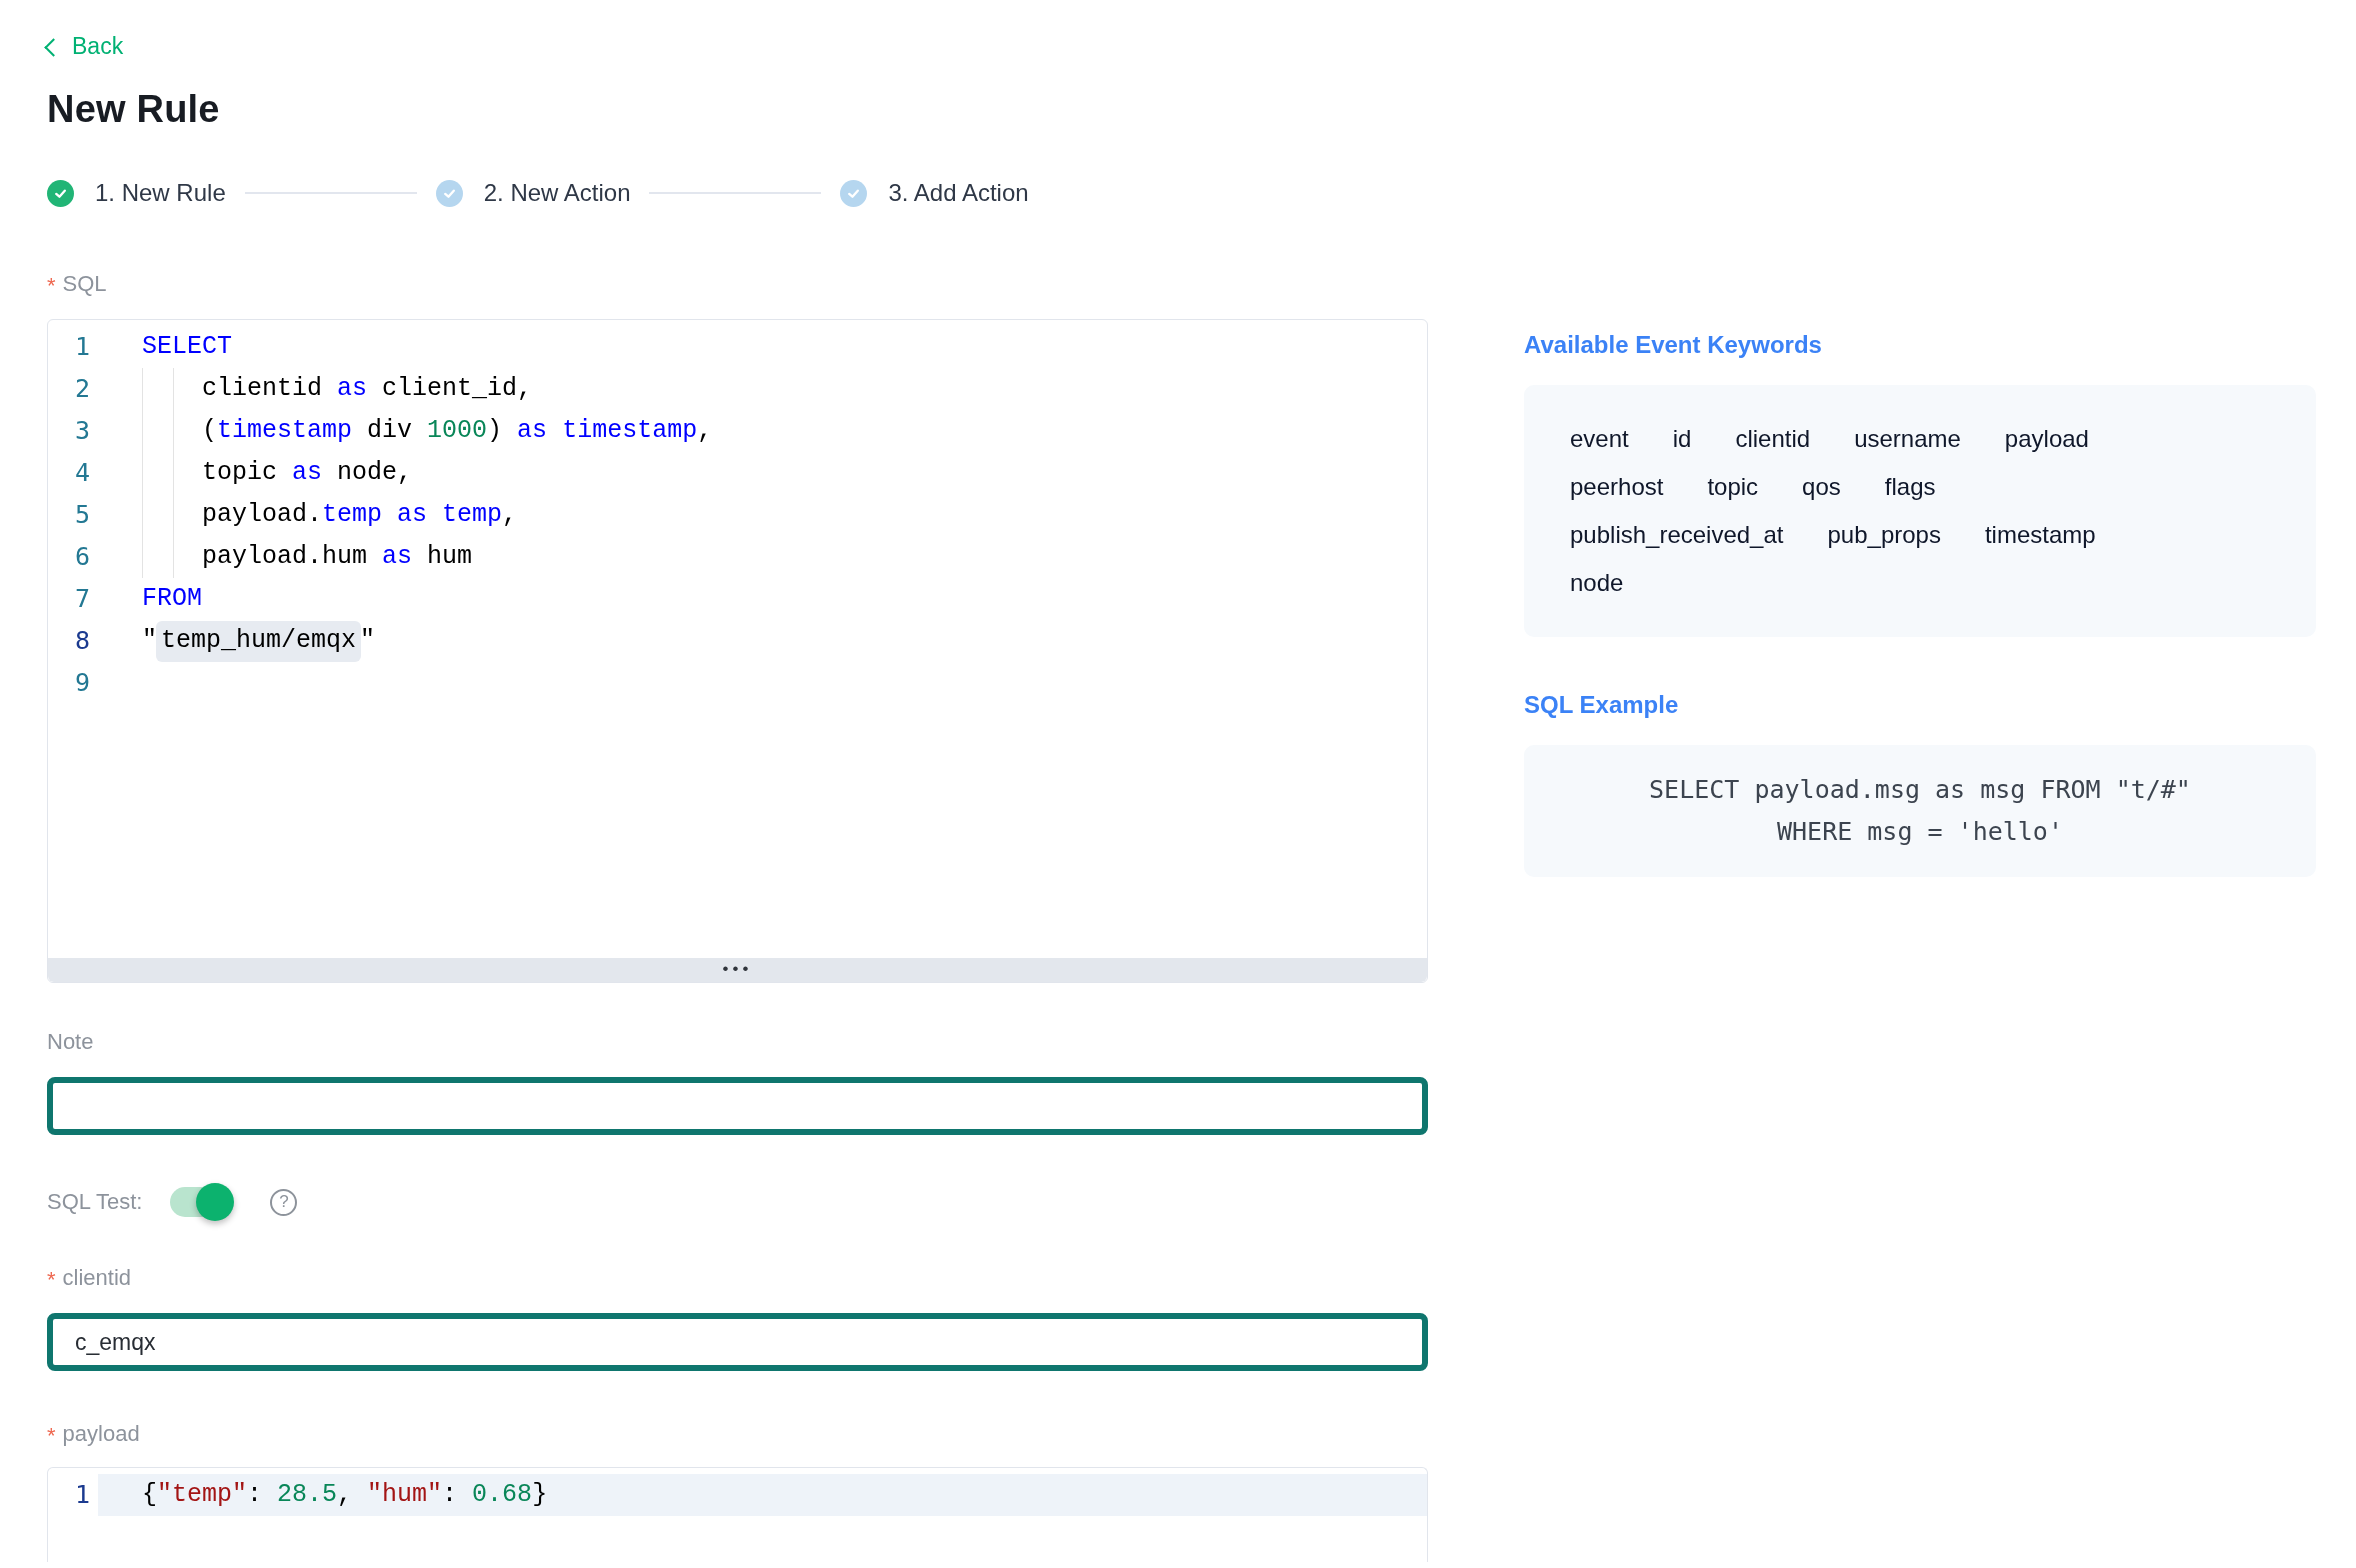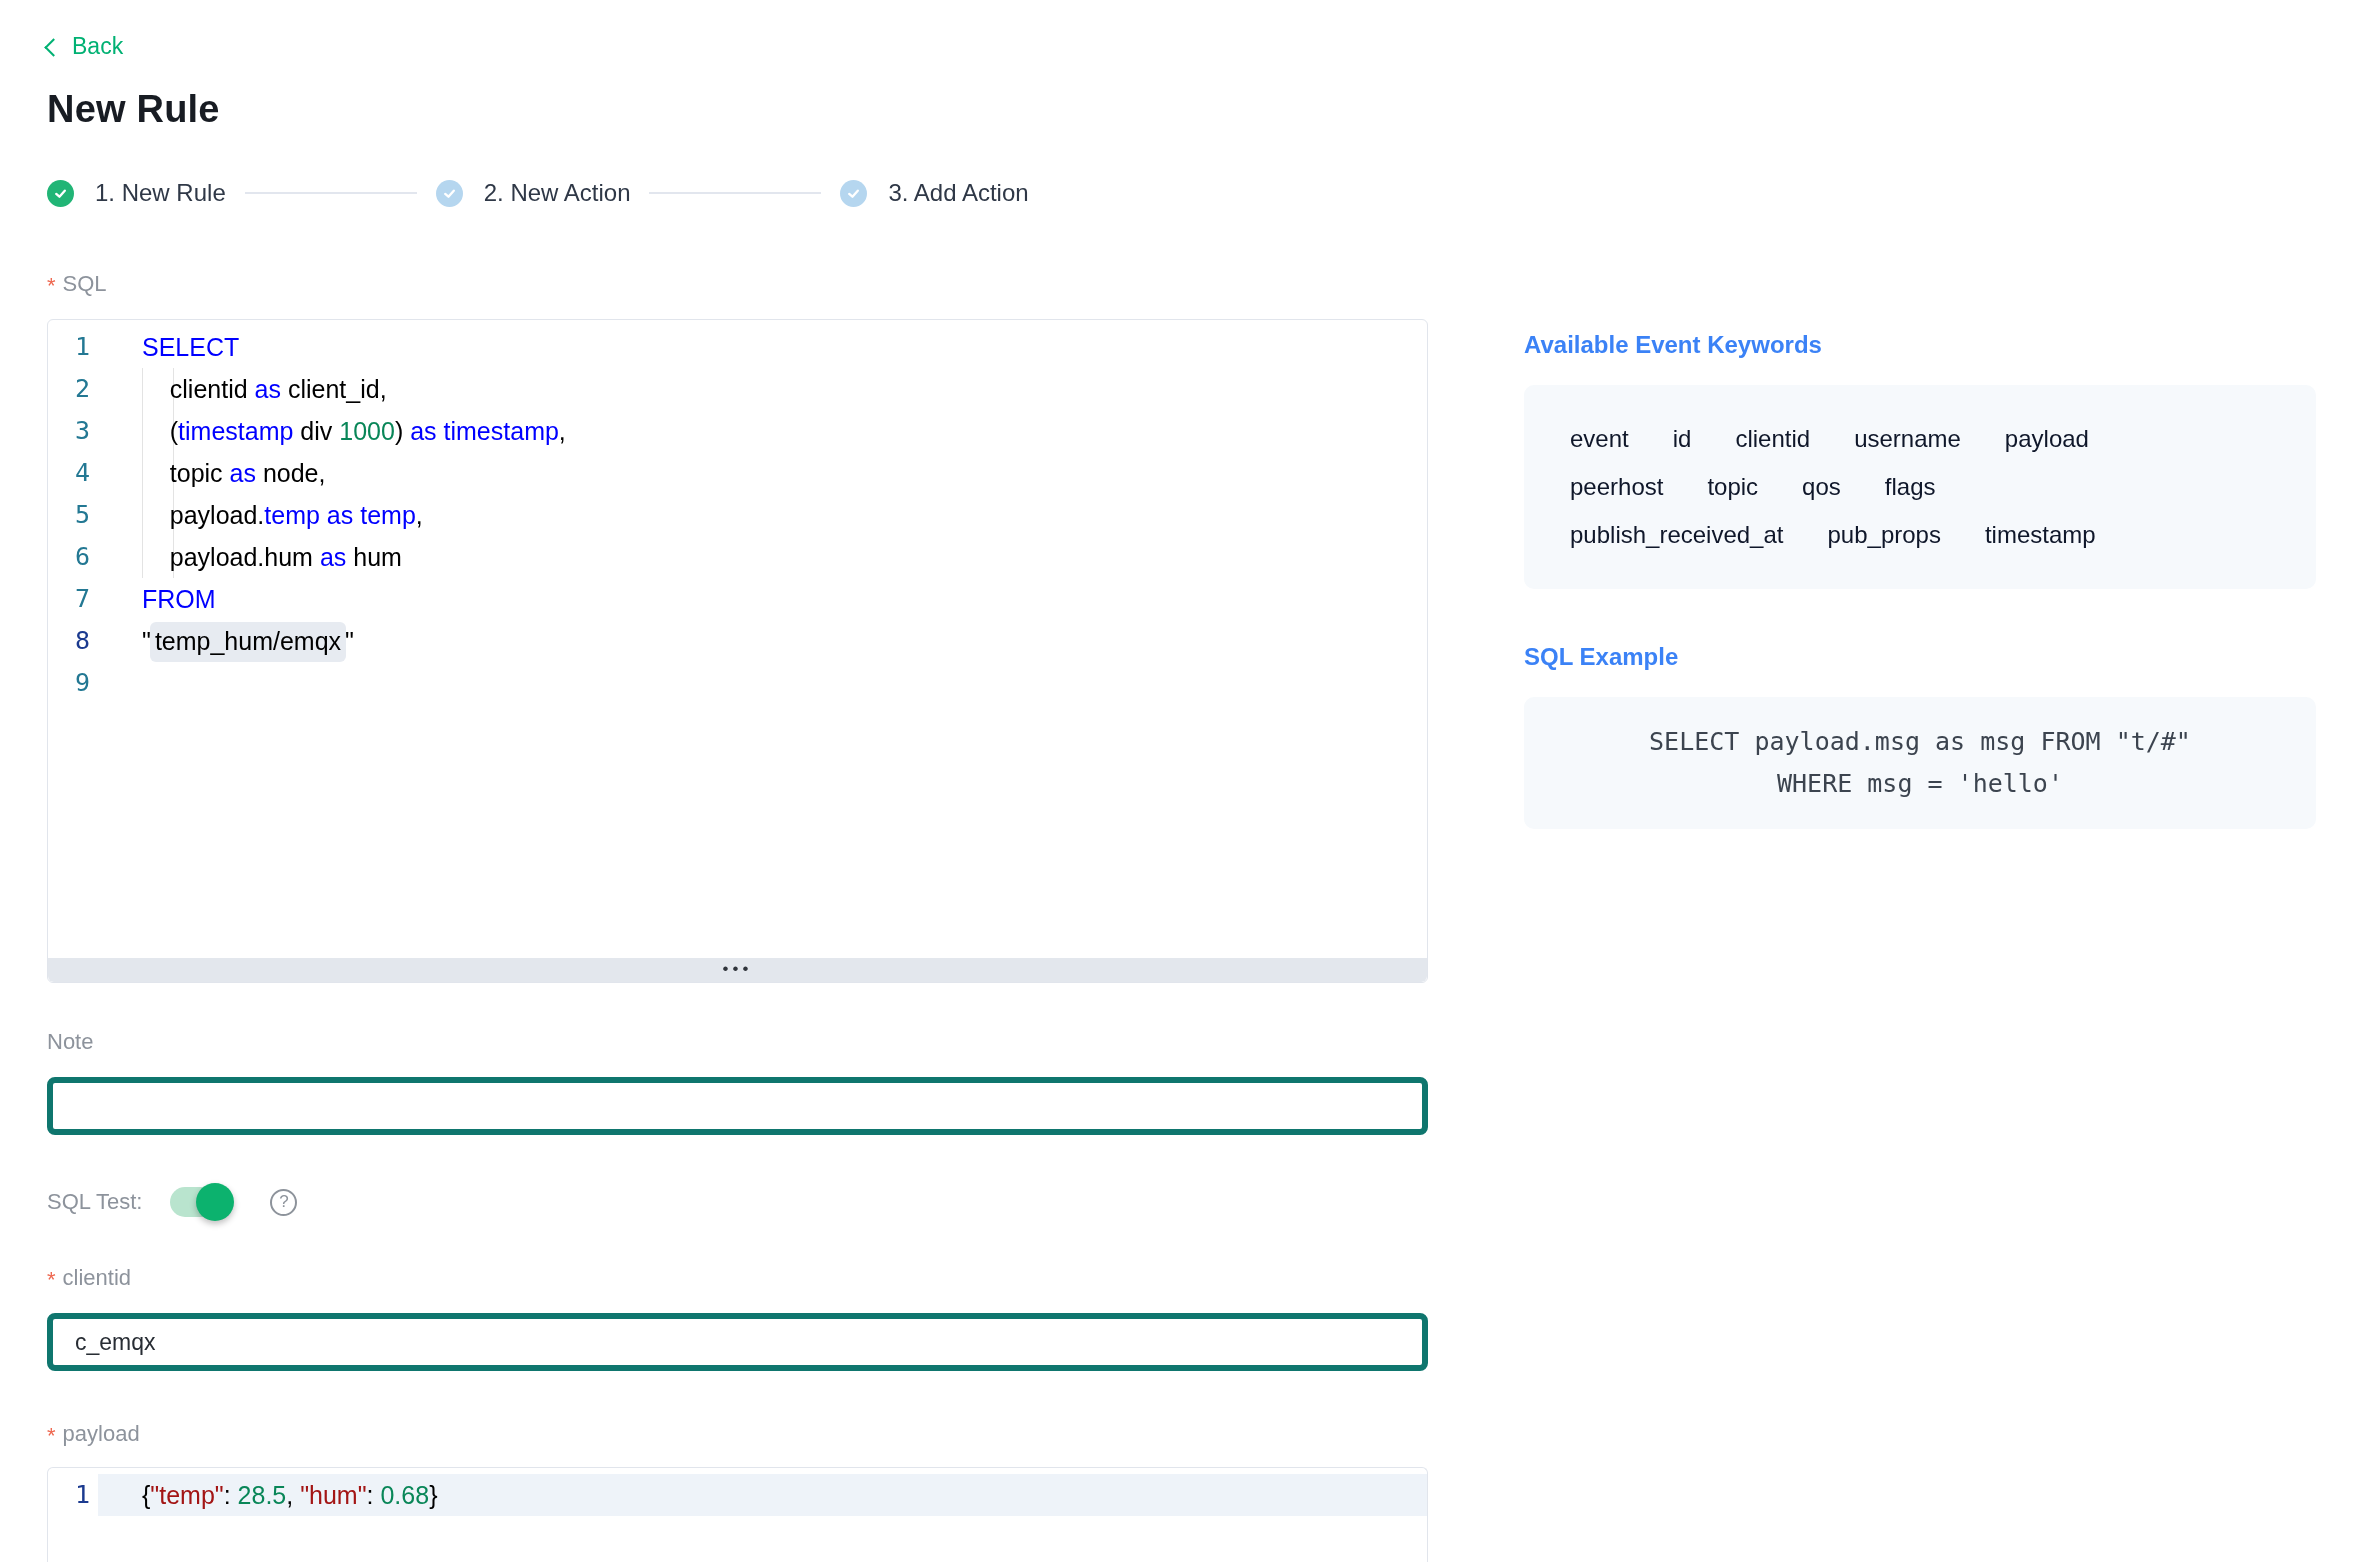--- a/index.html
+++ b/index.html
@@ -35,21 +35,21 @@
   .code-editor { margin-top:22px; border:1px solid #e1e5ec; border-radius:6px; background:#fff; }
   .editor-body { position:relative; overflow:hidden; padding-top:6px; }
   #sql-editor .editor-body { height:638px; }
   #payload-editor { margin-top:20px; border-radius:6px 6px 0 0; border-bottom:none; }
   #payload-editor .editor-body { height:94px; }
   .code-line { position:relative; display:flex; height:42px; line-height:42px;
     font-family:"DejaVu Sans Mono", monospace; font-size:25px; color:#000; }
   .gutter { width:42px; text-align:right; color:#237893; flex:0 0 auto; position:relative; z-index:2;
     font-family:"DejaVu Sans Mono", monospace; }
   .gutter.active { color:#1b3a8f; }
-  .code-line pre { font-family:Liberation Sans, sans-serif; font-size:inherit; line-height:inherit; margin:0;
+  .code-line pre { font-family:Liberation Mono, monospace; font-size:inherit; line-height:inherit; margin:0;
     padding-left:52px; white-space:pre; position:relative; z-index:2; }
   .row-bg { position:absolute; left:50px; right:0; top:0; bottom:0; background:#eef3f9; z-index:1; }
   .tok-k { color:#0000ff; }
   .tok-n { color:#098658; }
   .tok-s { color:#a31515; }
   .tok-h { background:#e7ebf1; border-radius:6px; padding:5px 5px 7px; margin:0 -1px; }
   .indent-guide { position:absolute; top:48px; width:1px; height:210px; background:#e3e3e3; z-index:1; }
   .guide-1 { left:94px; } .guide-2 { left:125px; }
   .editor-handle { height:24px; background:#e3e7ed; border-radius:0 0 6px 6px; display:flex;
     align-items:center; justify-content:center; cursor:row-resize; }
@@ -236,20 +236,23 @@
             <span>peerhost</span>
             <span>topic</span>
             <span>qos</span>
             <span>flags</span>
           </div>
           <div class="kw-row">
             <span>publish_received_at</span>
             <span>pub_props</span>
             <span>timestamp</span>
           </div>
+          <div class="kw-row">
+            <span>node</span>
+          </div>
         </div>
 
       <div class="side-heading side-heading--second">SQL Example</div>
       <div class="side-card example-card" id="example-card">
           <div class="example-line">SELECT payload.msg as msg FROM "t/#"</div>
           <div class="example-line">WHERE msg = 'hello'</div>
         </div>
     </div>
   </div>
 

